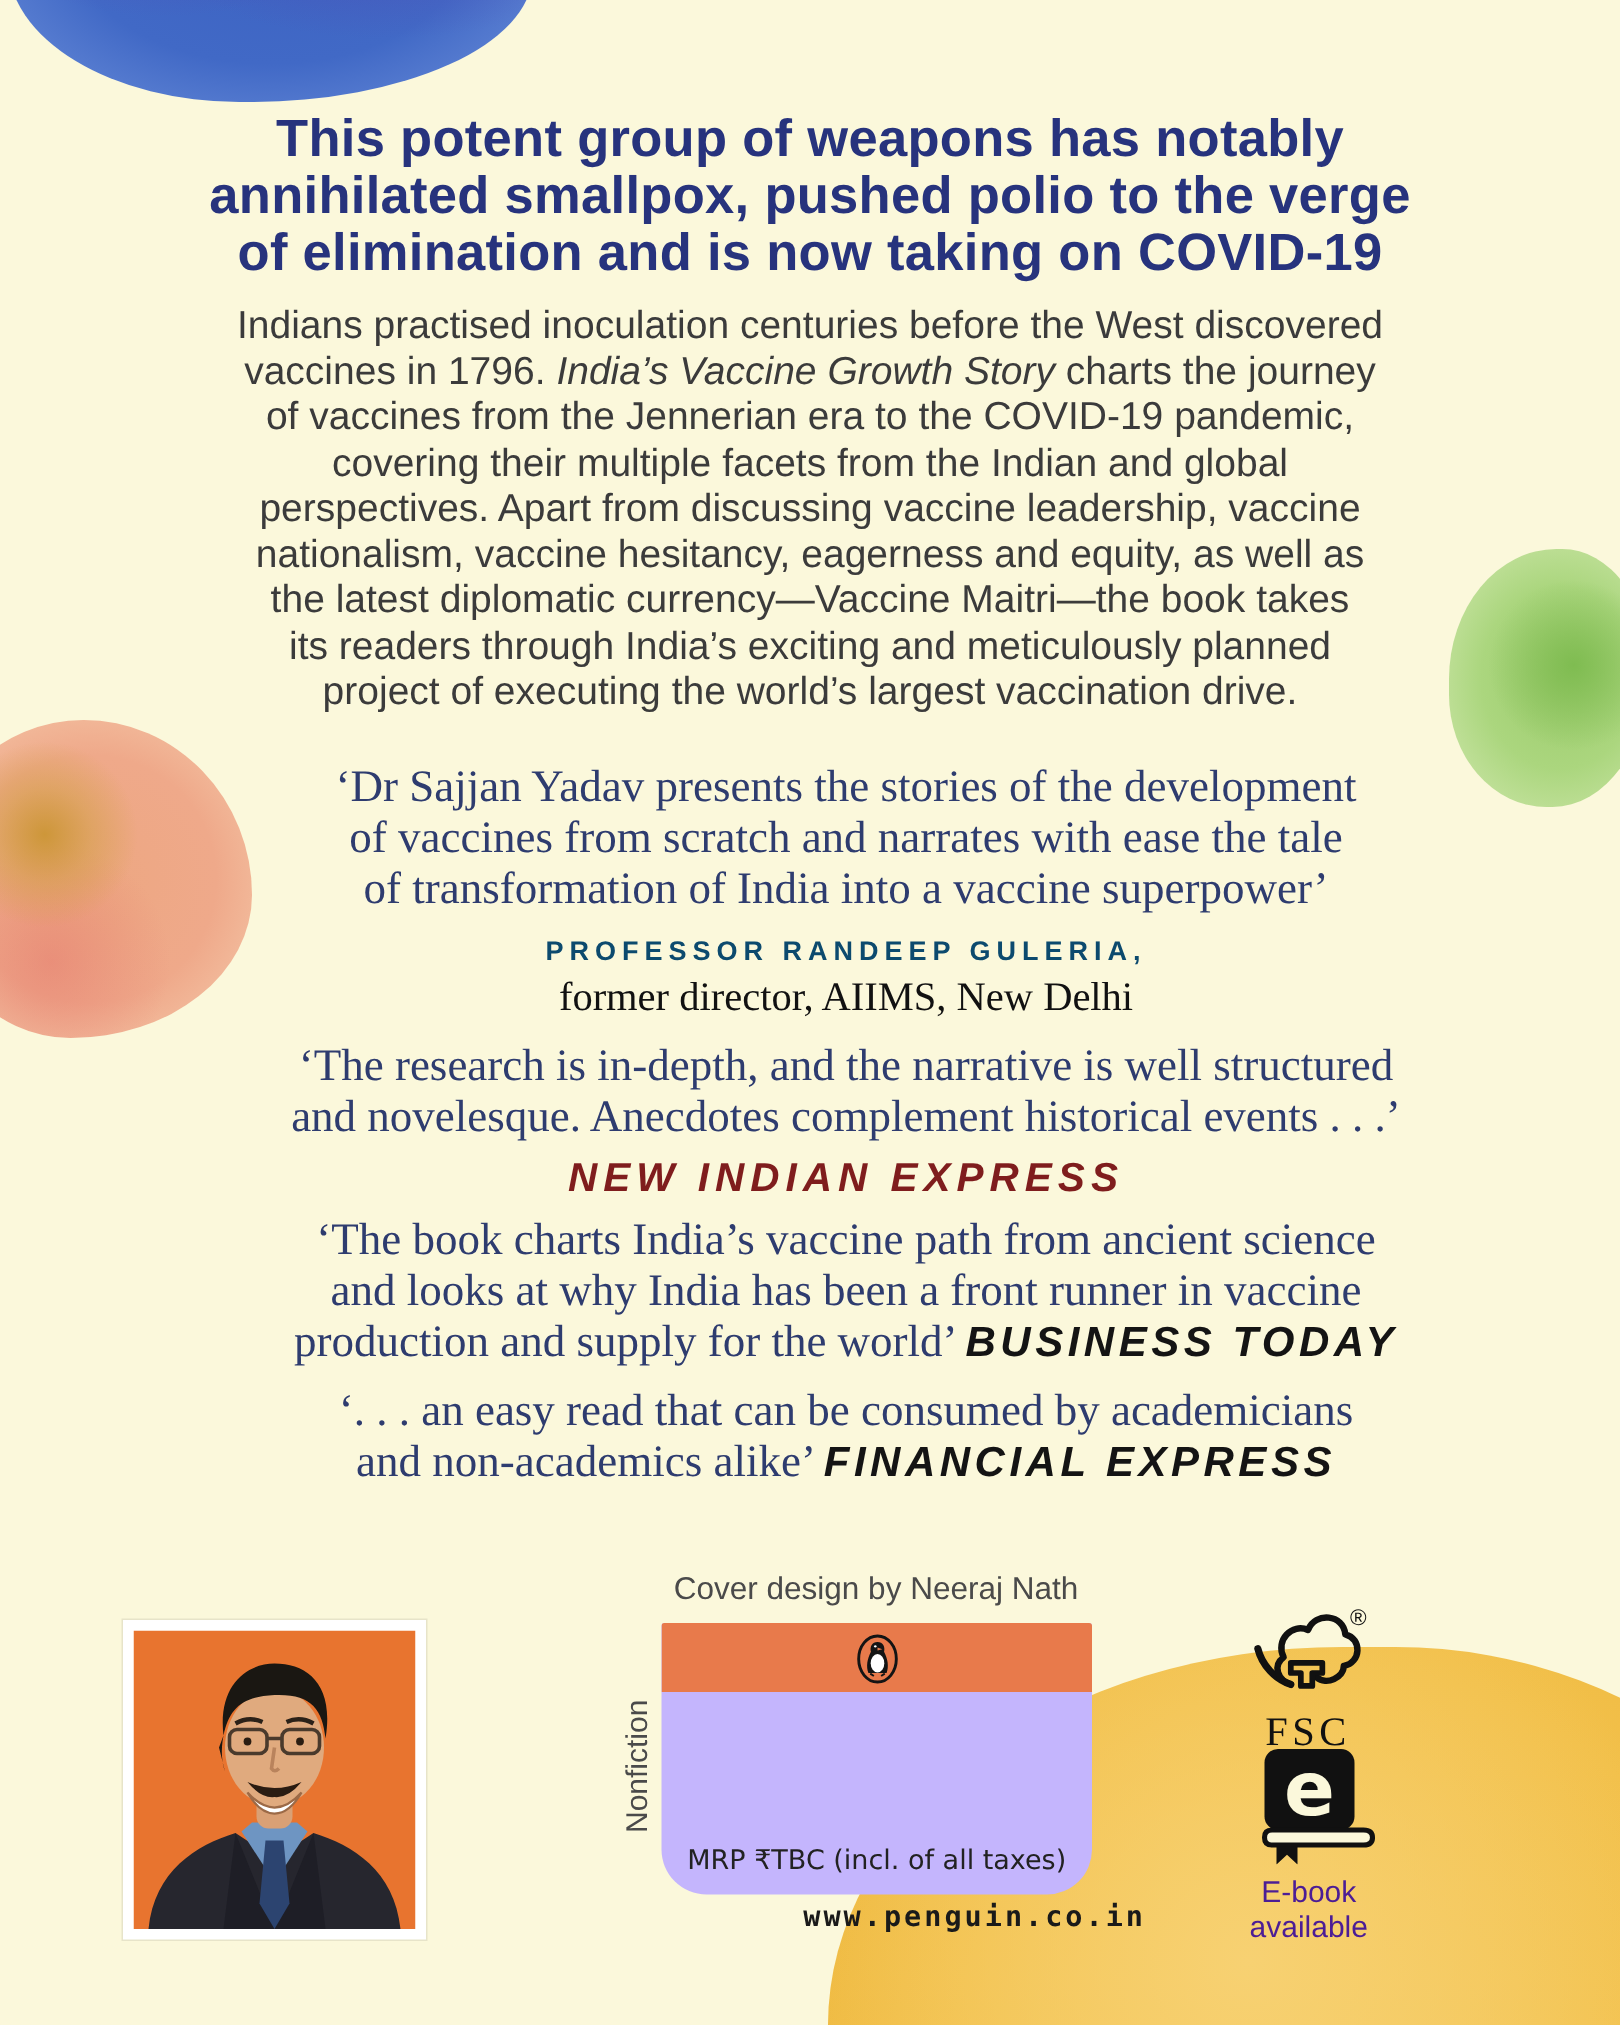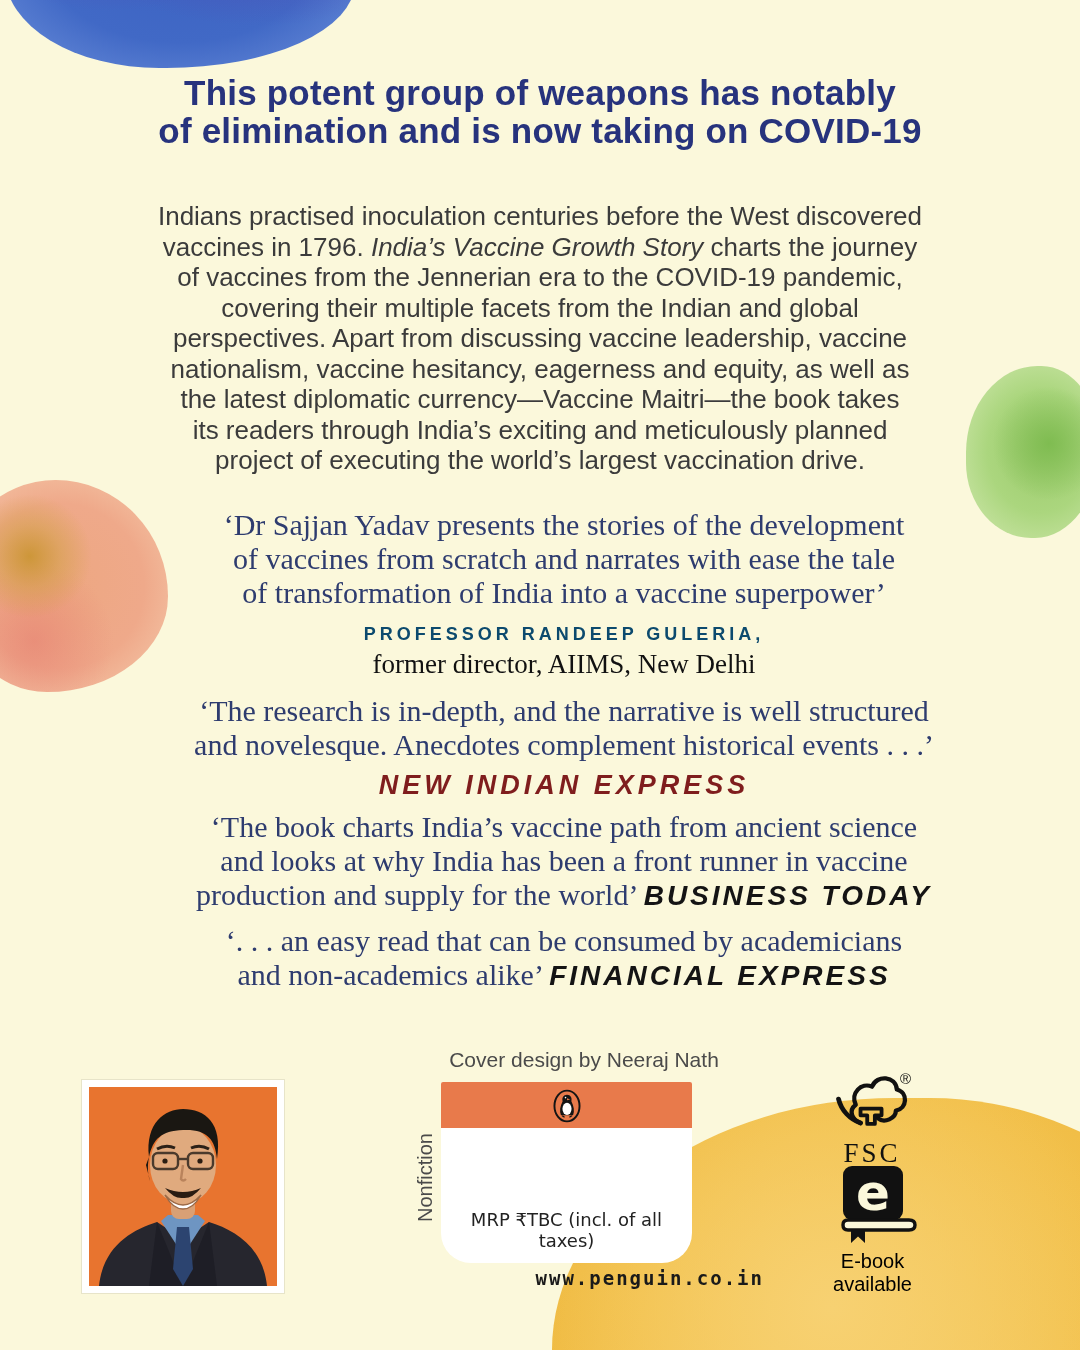--- a/index.html
+++ b/index.html
@@ -56,48 +56,49 @@
   .attrib-role{font-family:"Liberation Serif", serif; color:#111; font-size:27px; line-height:30px;}
   .source{font-family:"Liberation Sans", sans-serif; color:#7f1d1d; font-weight:bold; font-style:italic;
     font-size:27px; letter-spacing:4px; line-height:32px; margin-top:7px;}
   .source-inline{font-family:"Liberation Sans", sans-serif; color:#141414; font-weight:bold; font-style:italic;
     font-size:28px; letter-spacing:3px;}
   
   .cover-design{top:1048px; left:404px; width:360px; text-align:center; color:#4A4A4A; font-size:21px;}
   .photo-frame{left:82px; top:1080px; width:202px; height:213px; background:#fff; padding:0;
     box-shadow:0 0 0 1px rgba(0,0,0,.08);}
   .photo-frame svg{position:absolute; left:7px; top:7px;}
-  .price-box{left:441px; top:1082px; width:251px; height:181px; background:#ffffff;
+  .price-box{left:441px; top:1082px; width:287px; height:181px; background:#c4b5fd;
     border-radius:2px 2px 30px 30px; overflow:hidden;}
   .price-head{position:absolute; left:0; top:0; right:0; height:46px; background:#E87A4B;}
   .price-head svg{position:absolute; left:50%; top:7px; transform:translateX(-50%);}
   .mrp{position:absolute; left:0; right:0; bottom:12px; text-align:center; color:#222;
     font-family:"DejaVu Sans", sans-serif; font-size:18px; font-weight:400;}
   .nonfiction{left:414px; top:1222px; width:112px; color:#4A4A4A; font-size:20px;
     transform:rotate(-90deg); transform-origin:left top;}
   .website{top:1267px; left:404px; width:360px; text-align:right; color:#1a1a1a;
     font-family:"DejaVu Sans Mono", monospace; font-weight:bold; font-size:19px; letter-spacing:2px;}
   .fsc{left:812px; top:1070px; width:120px; text-align:center;}
   .fsc-label{font-family:"Liberation Serif", serif; color:#111; font-size:27px; letter-spacing:3px; margin-top:2px;}
   .fsc-reg{position:absolute; left:88px; top:0px; color:#111; font-size:15px;}
   .ebook{left:800px; top:1165px; width:145px; text-align:center;}
-  .ebook-label{color:#000000; font-size:20px; margin-top:3px;}
+  .ebook-label{color:#4c1d95; font-size:20px; margin-top:3px;}
 </style>
 </head>
 <body>
 
 <div class="cover">
 
   <div class="blob blob-blue"></div>
   <div class="blob blob-green"></div>
   <div class="blob blob-salmon"></div>
   <div class="blob blob-yellow"></div>
 
   <div class="abs centered headline">
     <div>This potent group of weapons has notably</div>
+    <div>annihilated smallpox, pushed polio to the verge</div>
     <div>of elimination and is now taking on COVID-19</div>
   </div>
 
   <div class="abs centered bodytext">
     <div>Indians practised inoculation centuries before the West discovered</div>
     <div><span>vaccines in 1796. </span><span class="it">India’s Vaccine Growth Story</span><span> charts the journey</span></div>
     <div>of vaccines from the Jennerian era to the COVID-19 pandemic,</div>
     <div>covering their multiple facets from the Indian and global</div>
     <div>perspectives. Apart from discussing vaccine leadership, vaccine</div>
     <div>nationalism, vaccine hesitancy, eagerness and equity, as well as</div>

